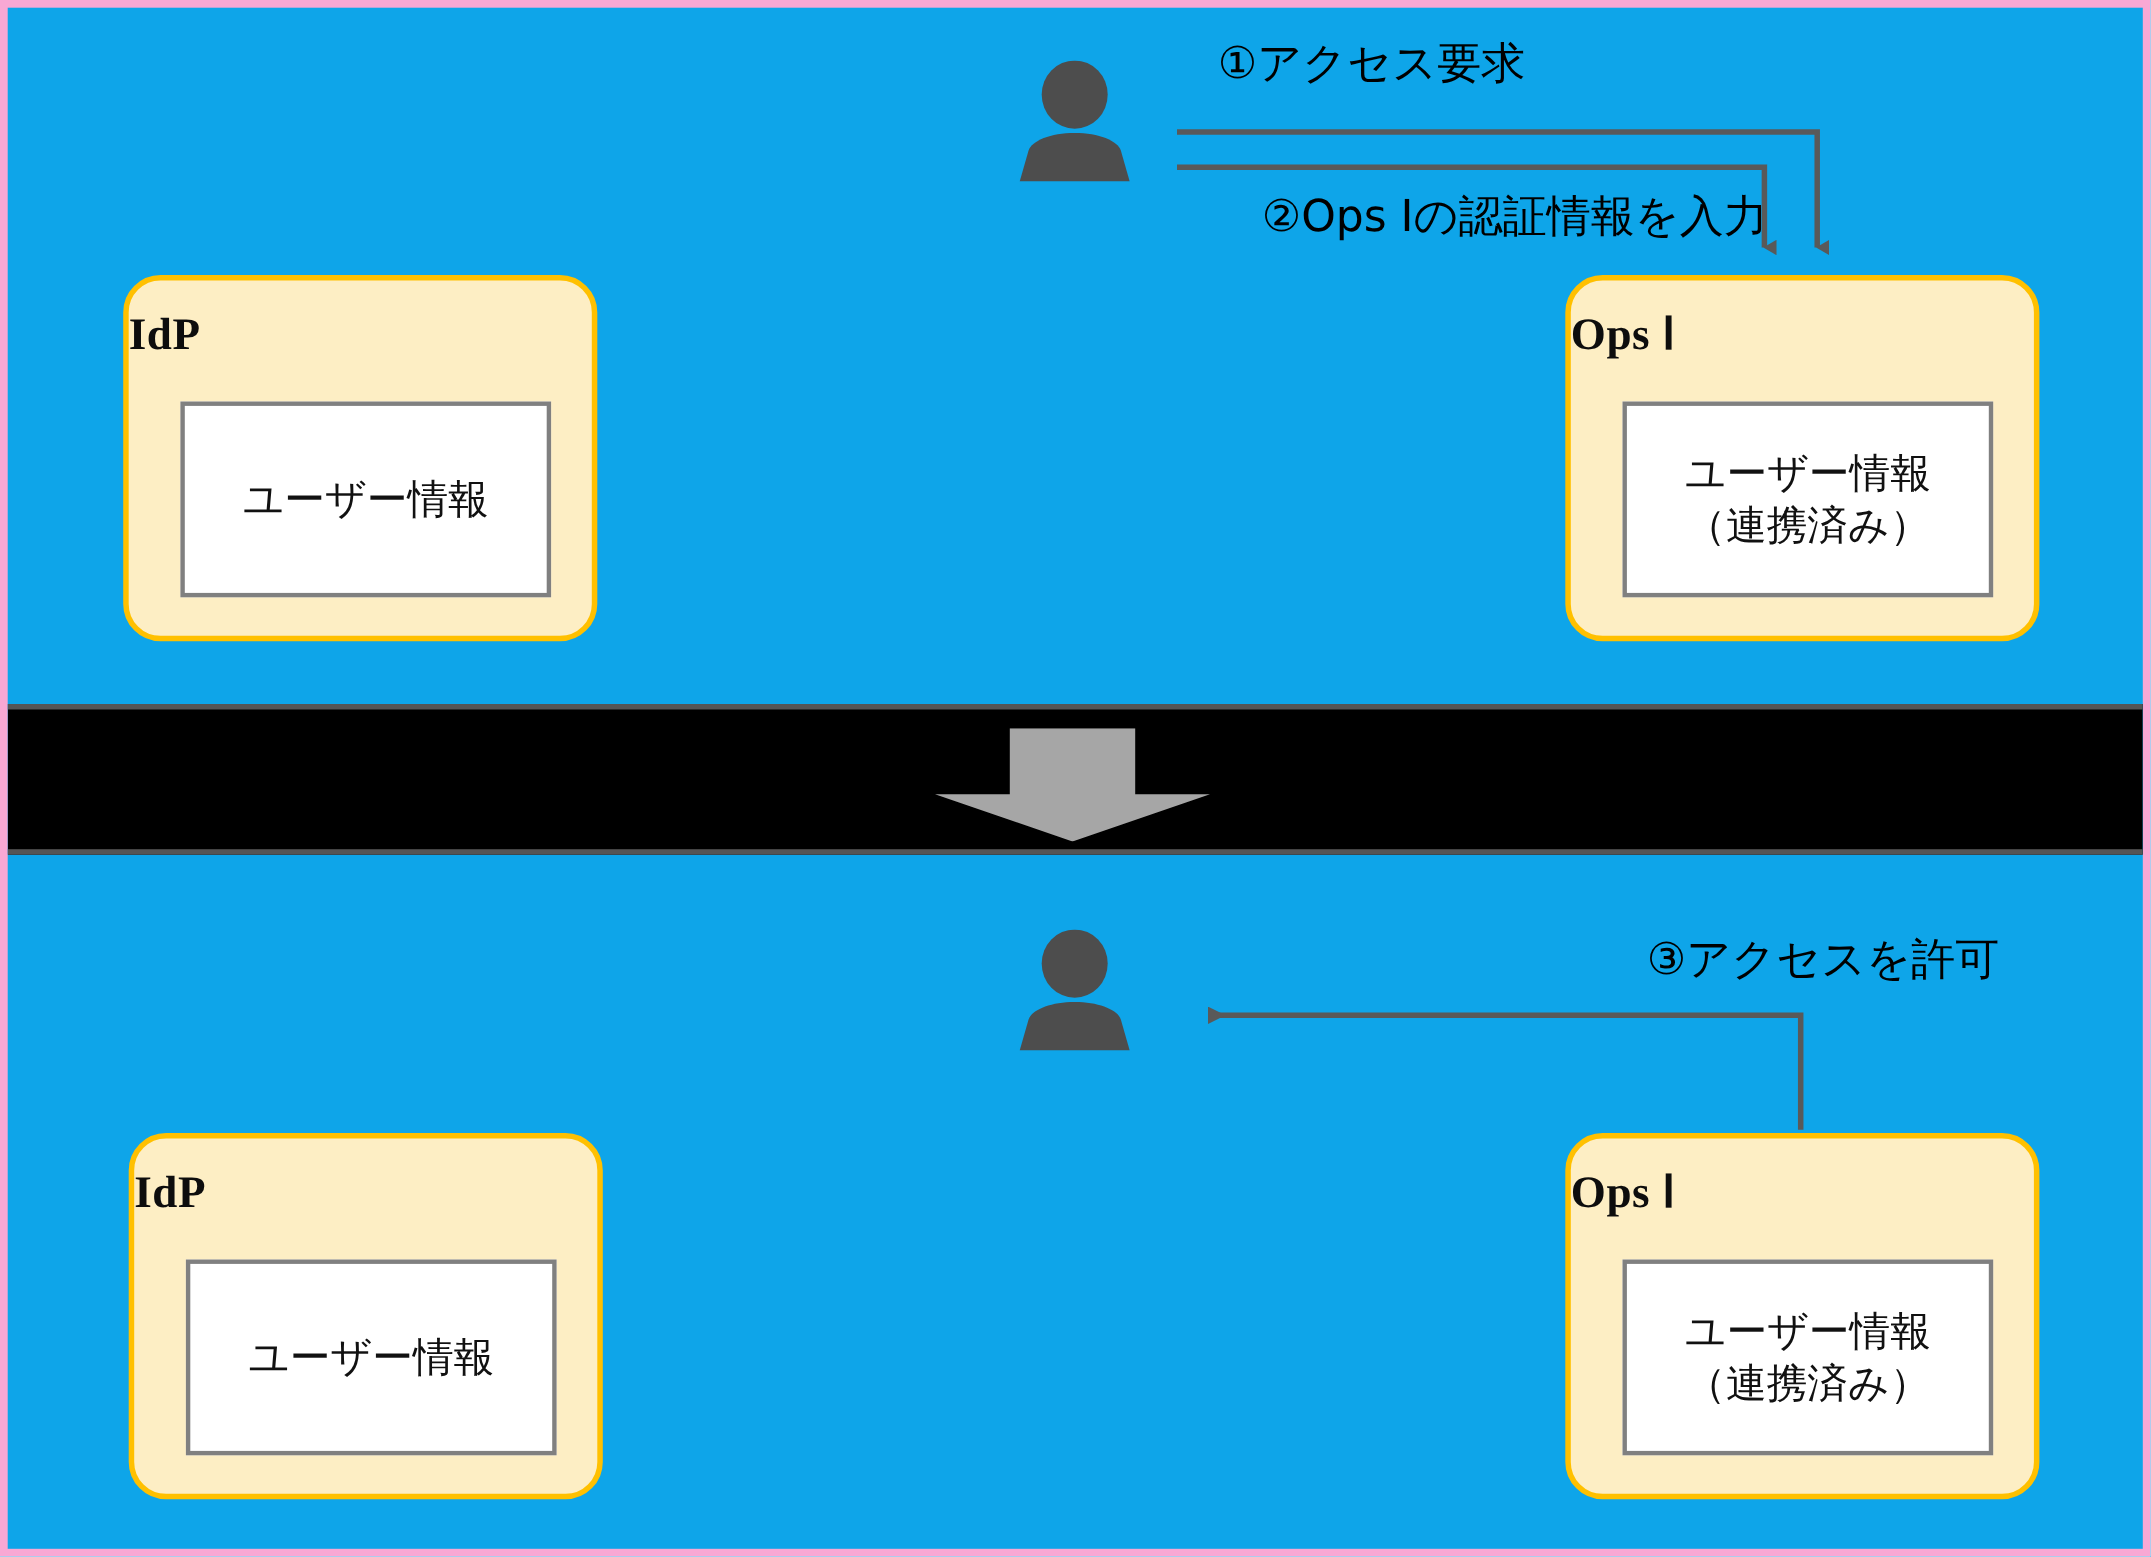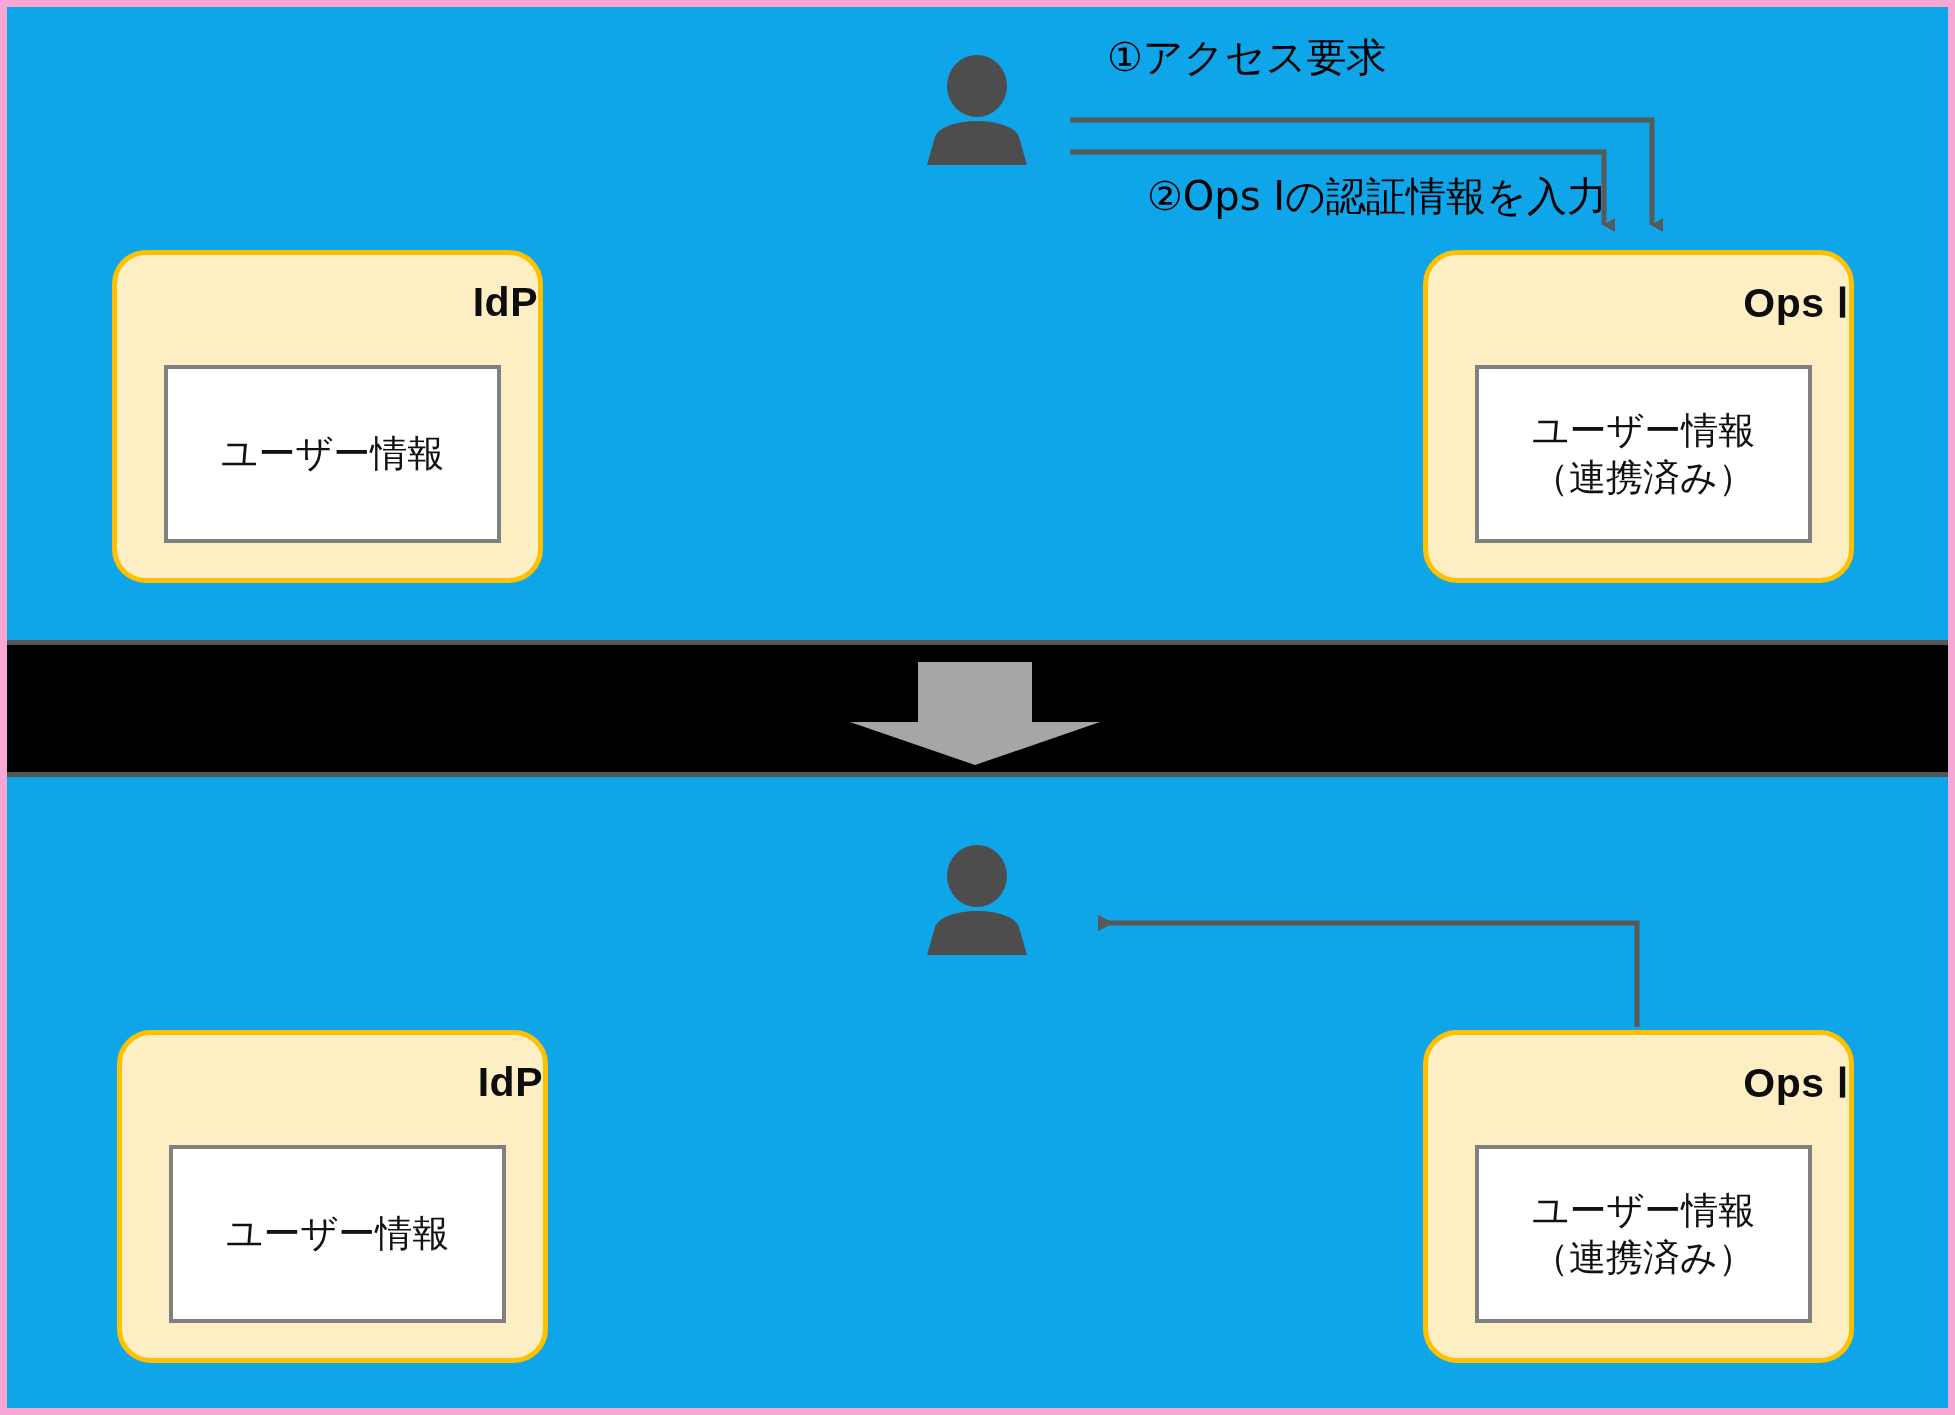--- a/index.html
+++ b/index.html
@@ -46,26 +46,26 @@
     background: #fdeec4;
     border: 5px solid #ffc000;
     border-radius: 34px;
     box-sizing: border-box;
   }
   .sysbox-title {
     position: absolute;
     left: 0;
     right: 0;
     top: 24px;
-    text-align: right;
+    text-align: left;
     font-size: 41px;
     font-weight: bold;
     color: #0d0d0d;
     letter-spacing: 0.5px;
-    font-family: Liberation Sans, sans-serif;
+    font-family: Liberation Serif, serif;
   }
   .innerbox {
     position: absolute;
     background: #ffffff;
     border: 4px solid #808080;
     box-sizing: border-box;
     display: flex;
     flex-direction: column;
     align-items: center;
     justify-content: center;
@@ -154,20 +154,21 @@
   <div class="abs divider-band"></div>
   <svg class="abs divider-arrow" viewBox="0 0 250 103" xmlns="http://www.w3.org/2000/svg">
     <path d="M68,0 L182,0 L182,60 L250,60 L125,103 L0,60 L68,60 Z" fill="#a6a6a6"></path>
   </svg>
 
   <svg class="abs person" style="left:905px; top:838px; width:130px; height:110px;" viewBox="0 0 130 110" xmlns="http://www.w3.org/2000/svg">
     <ellipse cx="65" cy="31" rx="30" ry="31" fill="#4d4d4d"></ellipse>
     <path d="M65,66 C43,66 26,73 23,82 L15,110 L115,110 L107,82 C104,73 87,66 65,66 Z" fill="#4d4d4d"></path>
   </svg>
 
+  <div class="abs flow-label" style="left:1490px; top:837px;">③アクセスを許可</div>
 
   <div class="abs sysbox" style="left:110px; top:1023px; width:431px; height:333px;">
     <div class="sysbox-title">IdP</div>
     <div class="innerbox" style="left:47px; top:110px; width:337px; height:178px;">
       <div class="line">ユーザー情報</div>
     </div>
   </div>
 
   <div class="abs sysbox" style="left:1416px; top:1023px; width:431px; height:333px;">
     <div class="sysbox-title">Ops Ⅰ</div>

